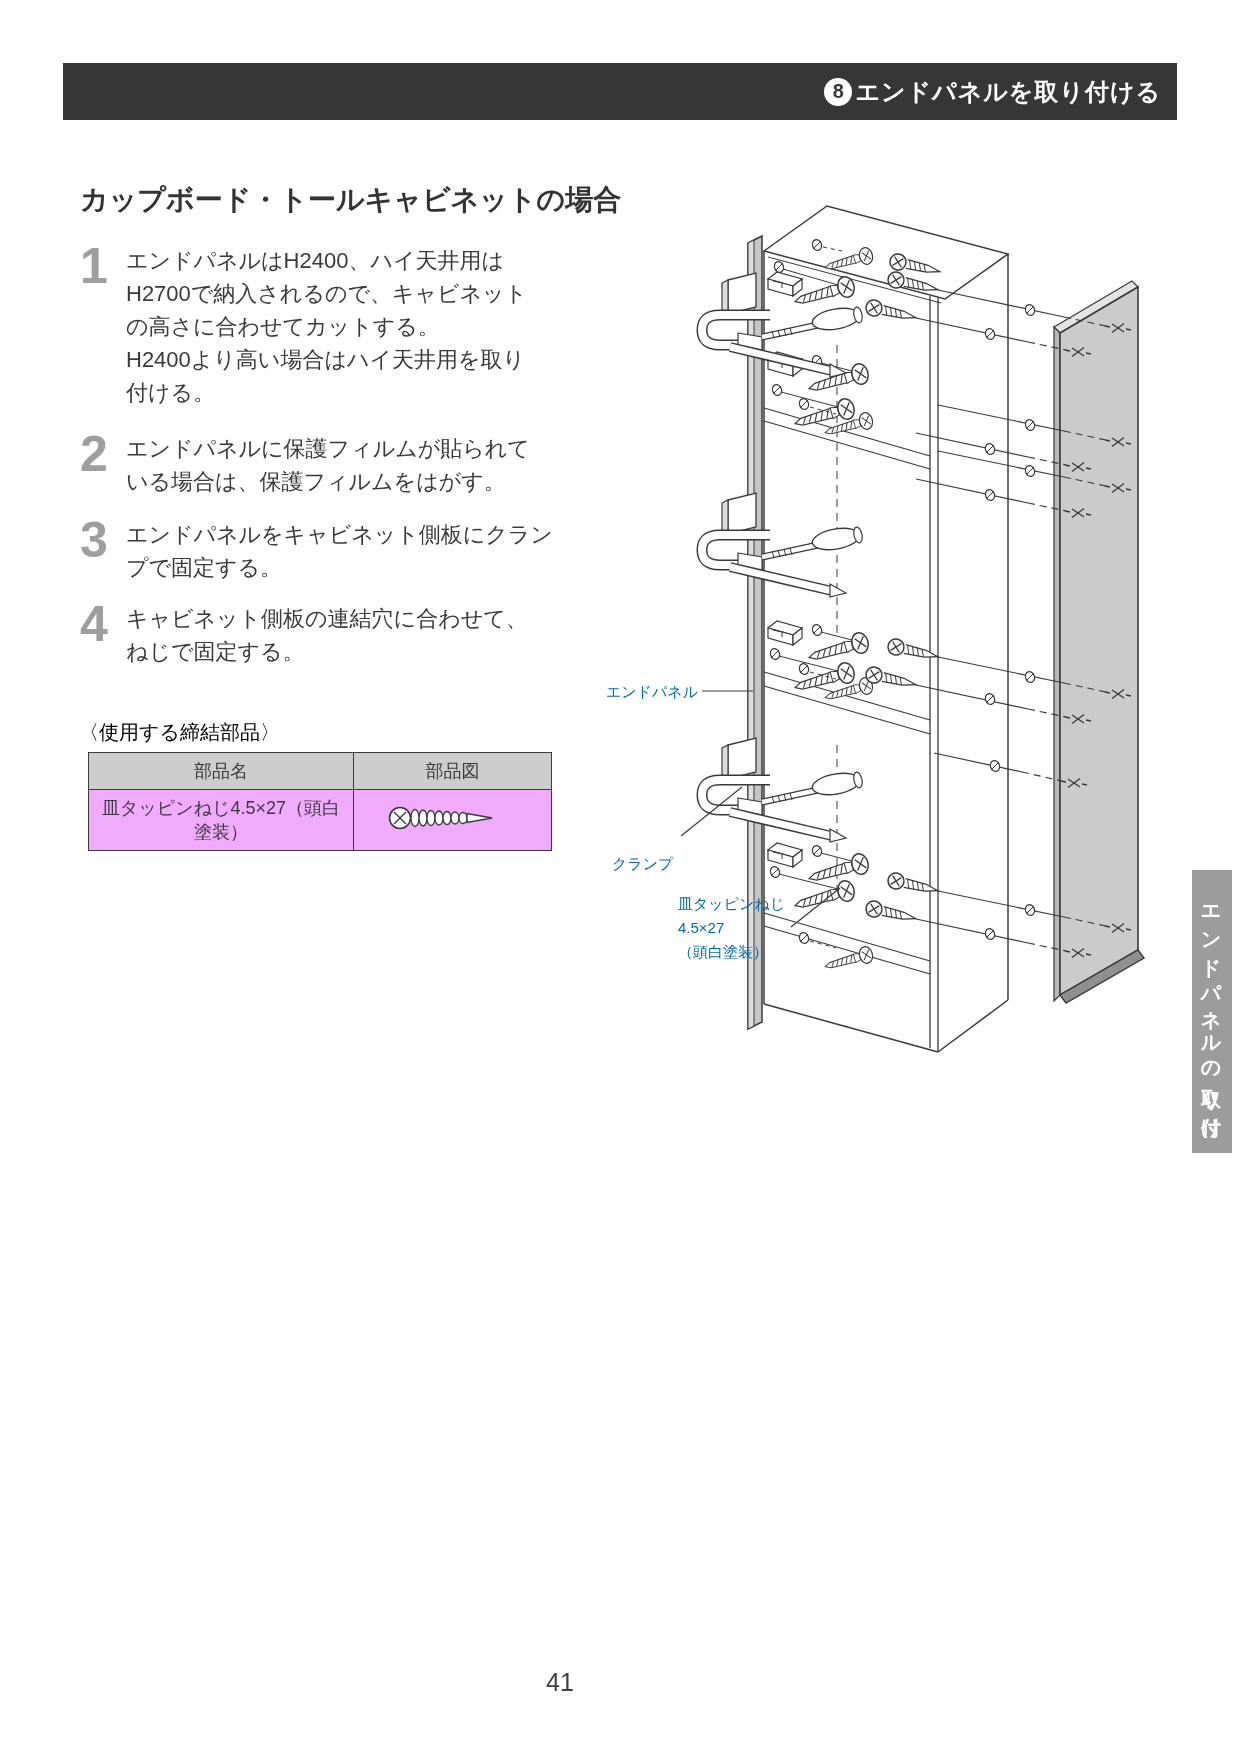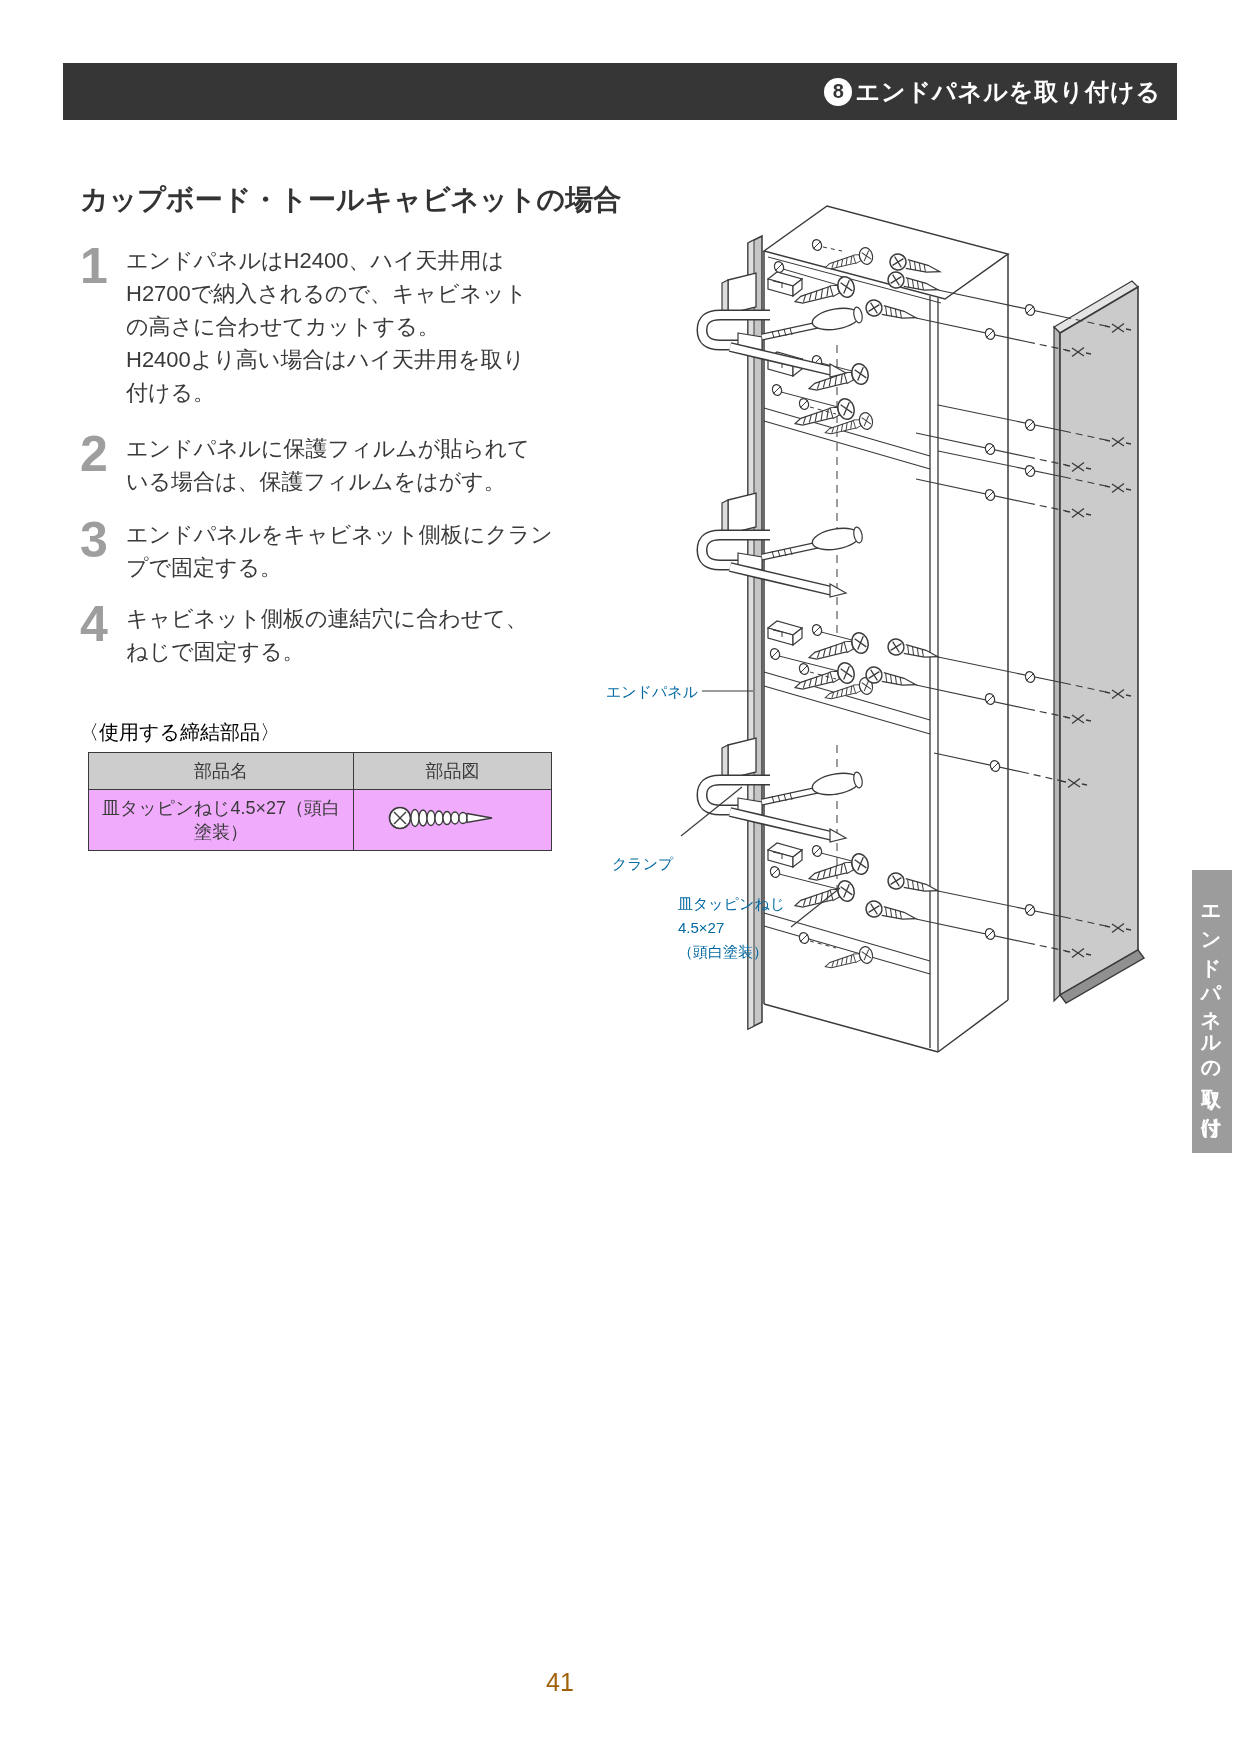--- a/index.html
+++ b/index.html
@@ -51,21 +51,21 @@
   .lbl-screw{left:678px;top:892px;}
   
   .vtab{
     position:absolute;left:1192px;top:870px;width:40px;height:283px;background:var(--tab-gray);
     display:flex;align-items:center;justify-content:center;
   }
   .vtab span{
     writing-mode:vertical-rl;color:#fff;font-size:20px;letter-spacing:3px;font-weight:bold;
   }
   
-  .pnum{position:absolute;left:500px;top:1668px;width:120px;text-align:center;font-size:25px;color:#a16207;}
+  .pnum{position:absolute;left:500px;top:1668px;width:120px;text-align:center;font-size:25px;color:#404040;}
   svg.diagram{position:absolute;left:0;top:0;pointer-events:none;}
 </style>
 </head>
 <body>
 
 <div class="page">
 
   <div class="hbar">
     <span class="badge">8</span>
     <span class="htitle">エンドパネルを取り付ける</span>

